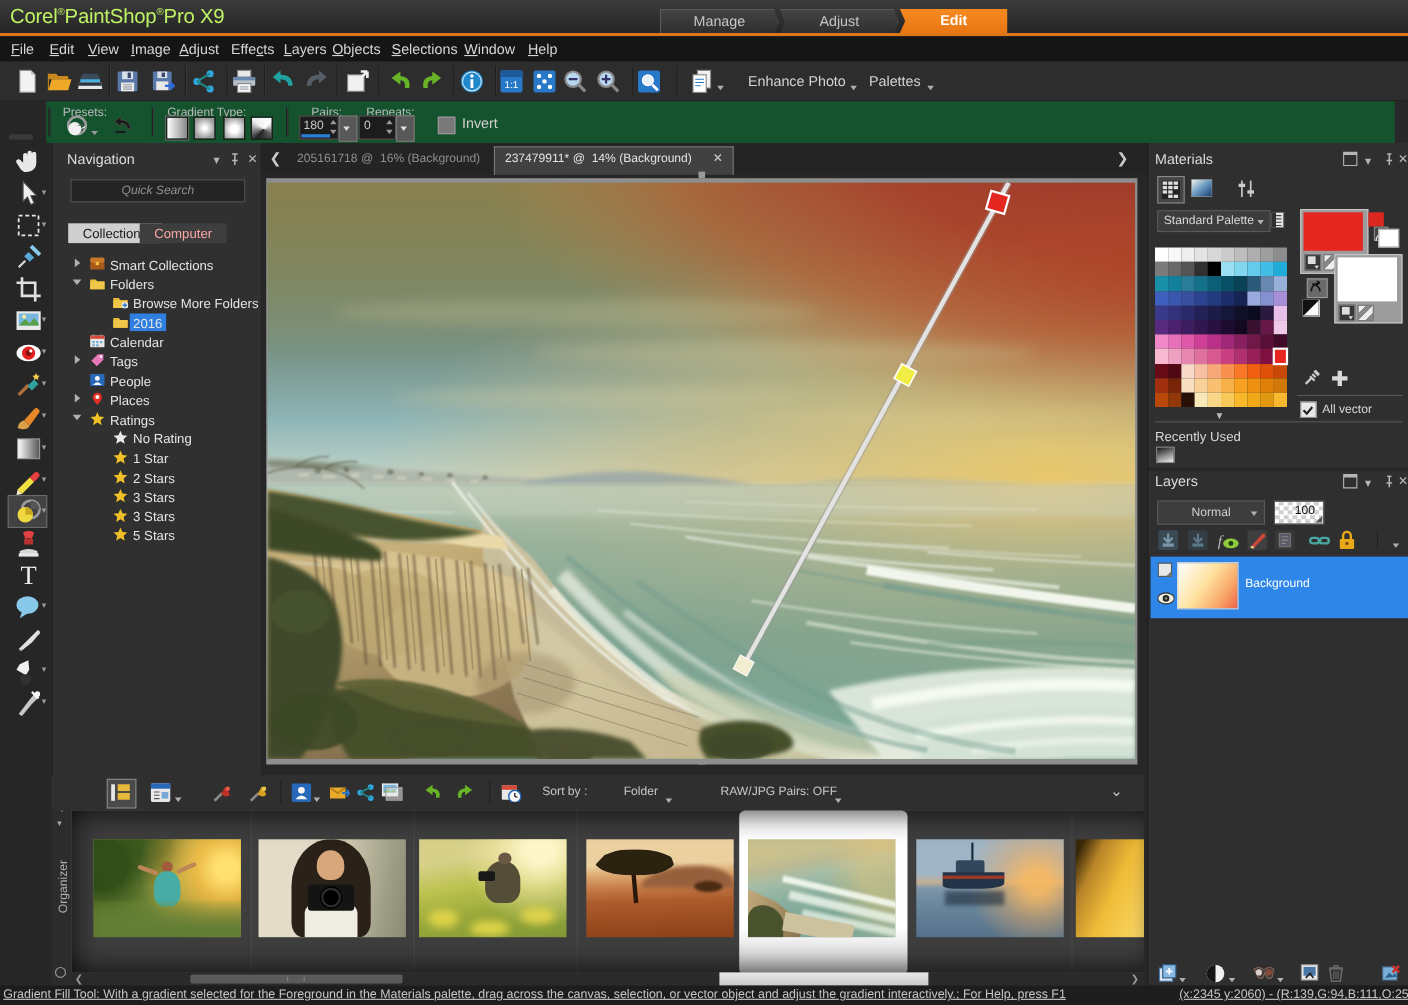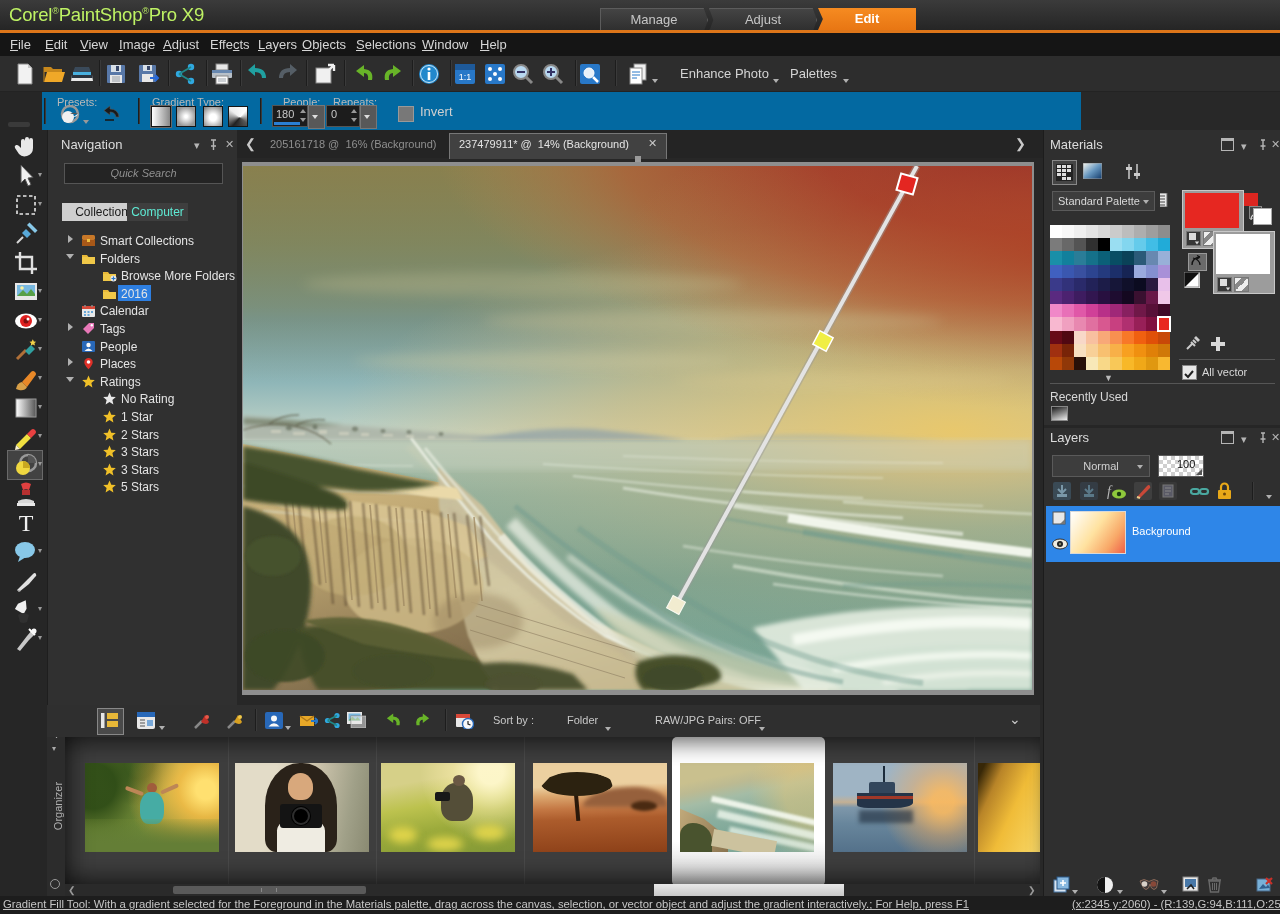--- a/index.html
+++ b/index.html
@@ -10,21 +10,21 @@
   #titlebar{left:0;top:0;width:1280px;height:30px;background:linear-gradient(#3b3b3b,#252525);}
   #titletext{left:9px;top:4px;font-size:18.5px;color:#bef264;letter-spacing:-0.2px;}
   #orangeline{left:0;top:30px;width:1280px;height:3px;background:#dd7519;}
   .wtab{top:8px;height:22px;line-height:22px;text-align:center;font-size:13px;color:#c6c6c6;}
   
   #menubar{left:0;top:33px;width:1280px;height:23px;background:#151515;color:#d6d6d6;font-size:13px;}
   #menubar span{position:absolute;top:4px;}
   #menubar u{text-decoration:underline;}
   
   #toolbar1{left:0;top:56px;width:1280px;height:35px;background:#2d2d2d;border-bottom:1px solid #232323;}
-  #toolbar2{left:0;top:92px;width:1081px;height:38px;background:#0369a1;}
+  #toolbar2{left:0;top:92px;width:1268px;height:38px;background:#14532d;}
   .sep{position:absolute;top:4px;width:1px;height:26px;background:#1d1d1d;border-right:1px solid #3a3a3a;}
   .tbico{position:absolute;top:6px;width:24px;height:24px;}
   .lbl{position:absolute;font-size:11px;color:#b9b9b9;}
   
   #toolstrip{left:0;top:130px;width:47px;height:766px;background:#262626;}
   .tico{position:absolute;left:13px;width:26px;height:26px;}
   .tcaret{position:absolute;left:38px;width:8px;height:8px;font-size:8px;color:#9a9a9a;}
   
   #navpanel{left:47px;top:130px;width:190px;height:575px;background:#303030;border-left:1px solid #1e1e1e;}
   .phead{position:absolute;font-size:13px;color:#dcdcdc;}
@@ -266,21 +266,21 @@
       <path d="M2,12 Q3,4 11,4 L11,1 L17,5.5 L11,10 L11,7 Q6,7 5,12 Z" fill="#1a1a1a" stroke="#555" stroke-width="0.6" transform="scale(-1,1) translate(-20,0)"></path>
       <path d="M4,15 h9" stroke="#1a1a1a" stroke-width="1.6"></path>
     </svg>
     <div class="sep" style="left:138px;top:6px;"></div>
     <div class="lbl" style="left:152px;top:4px;">Gradient Type:</div>
     <div class="abs" style="left:151px;top:14px;width:18px;height:19px;border:1px solid #151515;outline:1px solid #666;background:linear-gradient(90deg,#fff,#888);"></div>
     <div class="abs" style="left:176px;top:14px;width:18px;height:19px;border:1px solid #151515;background:radial-gradient(circle at 50% 50%,#fff 10%,#999 75%);"></div>
     <div class="abs" style="left:203px;top:14px;width:18px;height:19px;border:1px solid #151515;background:radial-gradient(circle at 50% 55%,#fff 25%,#8a8a8a 90%);"></div>
     <div class="abs" style="left:228px;top:14px;width:18px;height:19px;border:1px solid #151515;background:conic-gradient(from 220deg at 60% 55%,#222,#eee,#fff,#555,#222);"></div>
     <div class="sep" style="left:260px;top:6px;"></div>
-    <div class="lbl" style="left:283px;top:4px;">People:</div>
+    <div class="lbl" style="left:283px;top:4px;">Pairs:</div>
     <div class="abs" style="left:272px;top:13px;width:34px;height:20px;background:#1c1c1c;border:1px solid #555;">
       <div class="abs" style="left:3px;top:2px;font-size:11px;color:#c8c8c8;">180</div>
       <div class="abs" style="left:1px;top:16px;width:26px;height:3px;background:#2a7fd4;"></div>
       <div class="abs" style="left:27px;top:3px;width:0;height:0;border-bottom:4px solid #999;border-left:3px solid transparent;border-right:3px solid transparent;"></div>
       <div class="abs" style="left:27px;top:12px;width:0;height:0;border-top:4px solid #999;border-left:3px solid transparent;border-right:3px solid transparent;"></div>
     </div>
     <div class="abs" style="left:308px;top:13px;width:15px;height:22px;background:#585858;border:1px solid #777;">
       <span class="car" style="position:absolute;left:3px;top:9px;border-top-color:#ddd;"></span>
     </div>
     <div class="lbl" style="left:333px;top:4px;">Repeats:</div>
@@ -399,21 +399,21 @@
 
   <div id="navpanel" class="abs">
     <div class="phead" style="left:13px;top:7px;">Navigation</div>
     <div class="hico" style="left:146px;top:9px;">▾</div>
     <svg class="abs" style="left:160px;top:9px;" width="11" height="12">
       <path d="M3,1 h5 M5.5,1 v6 M3,7 h5 M5.5,7 v4" stroke="#b5b5b5" stroke-width="1.4"></path>
     </svg>
     <div class="hico" style="left:177px;top:8px;">✕</div>
     <div id="qsearch" class="abs">Quick Search</div>
     <div class="ntab" style="left:14px;width:85px;background:#cfcfcf;color:#1a1a1a;">Collections</div>
-    <div class="ntab" style="left:79px;width:61px;background:#3e3e3e;color:#5eead4;">Computer</div>
+    <div class="ntab" style="left:79px;width:79px;background:#3e3e3e;color:#fca5a5;">Computer</div>
     <div class="arrowr" style="left:20px;top:105px;"></div>
     <div class="abs" style="left:33px;top:103px;"><svg width="15" height="13">
         <rect x="1" y="1" width="13" height="5" rx="1.5" fill="#c87828"></rect>
         <rect x="1" y="6" width="13" height="6" fill="#a85818"></rect>
         <rect x="6" y="5" width="3" height="3" fill="#f0c040"></rect>
       </svg></div>
     <div class="abs" style="left:52px;top:104px;font-size:12px;color:#e4e4e4;">Smart Collections</div>
     <div class="arrowd" style="left:18px;top:123.6px;"></div>
     <div class="abs" style="left:33px;top:120.6px;"><svg width="15" height="13">
         <path d="M1,3 h5 l1.5,2 h6.5 v7 h-13 Z" fill="#e8b838"></path>

